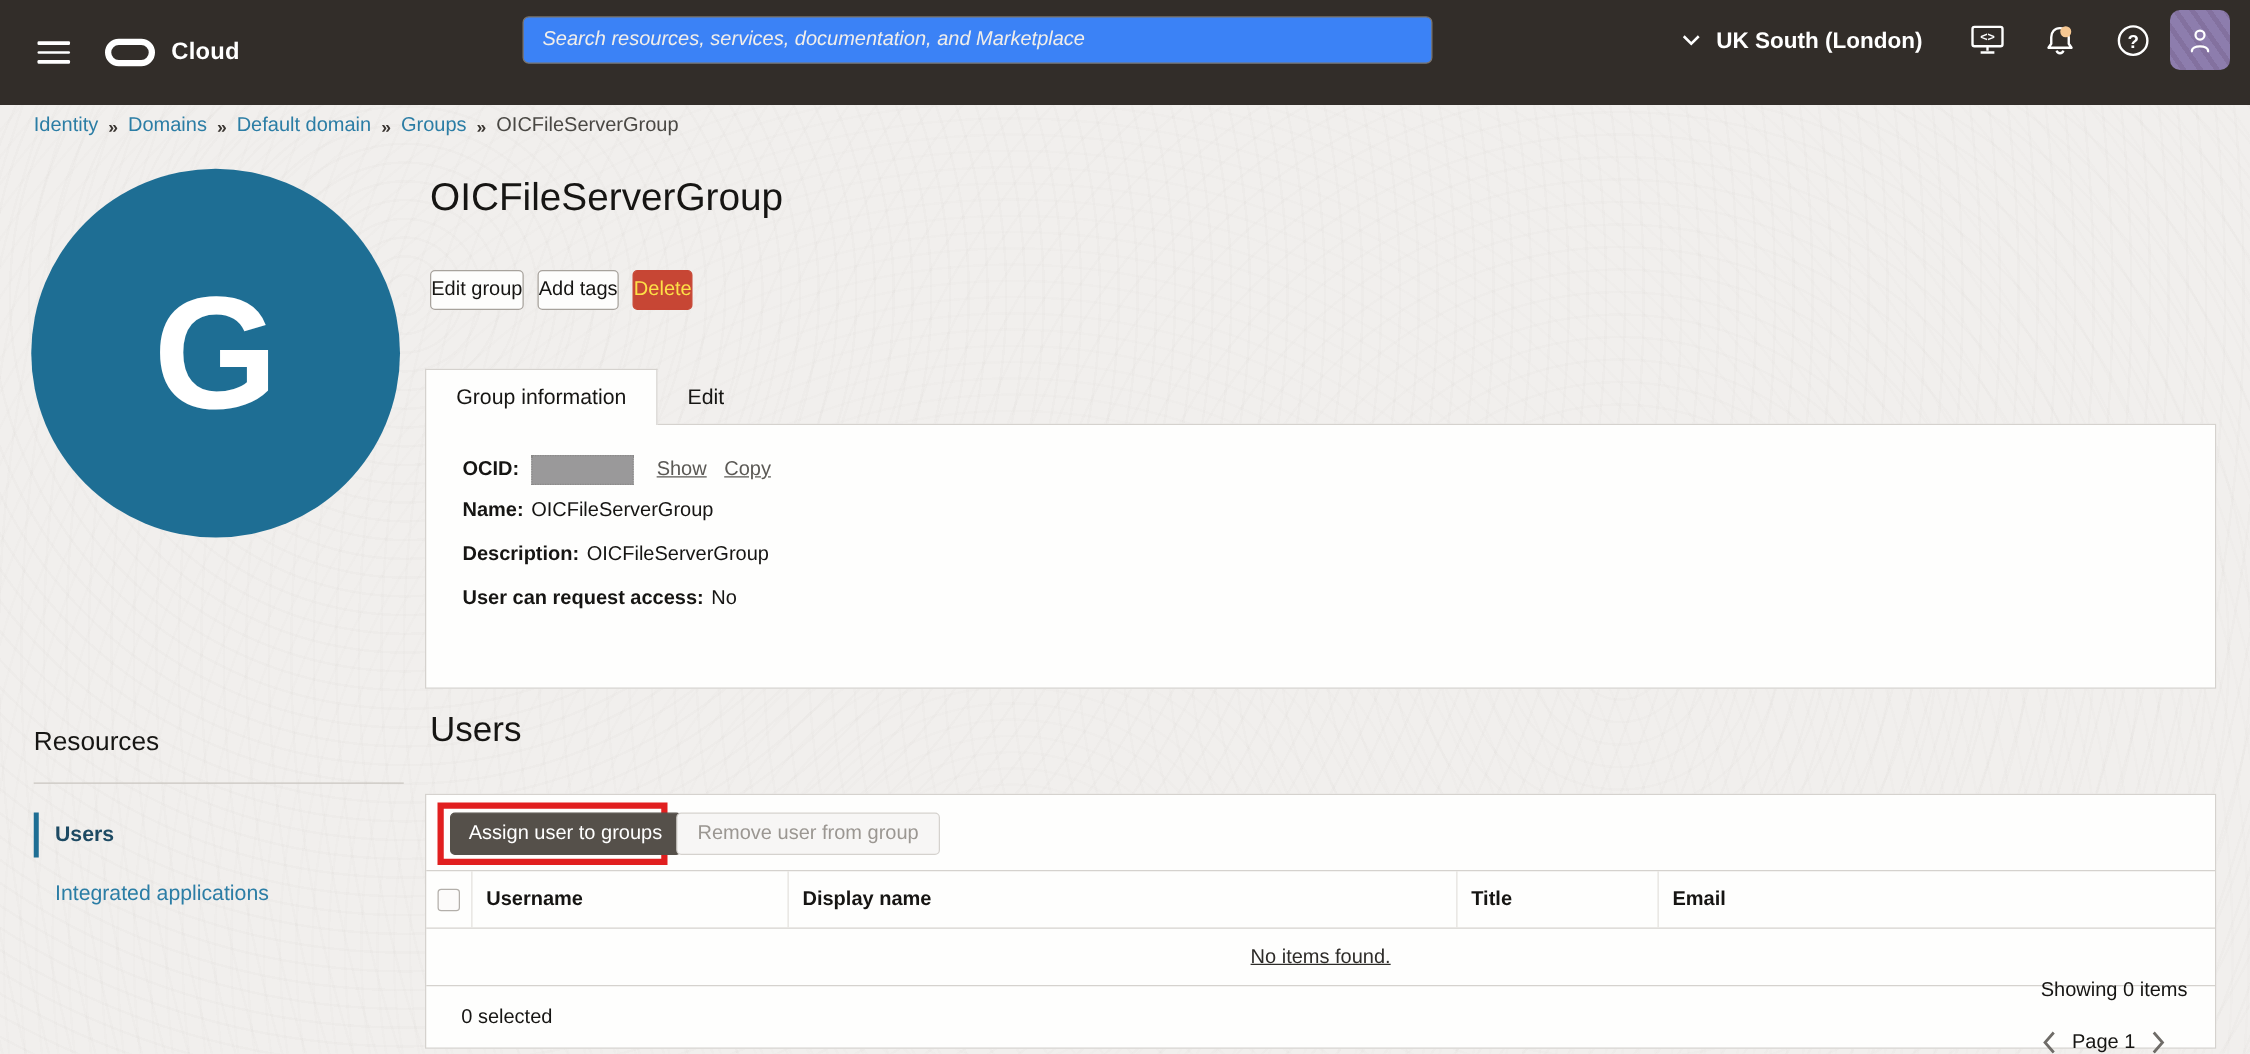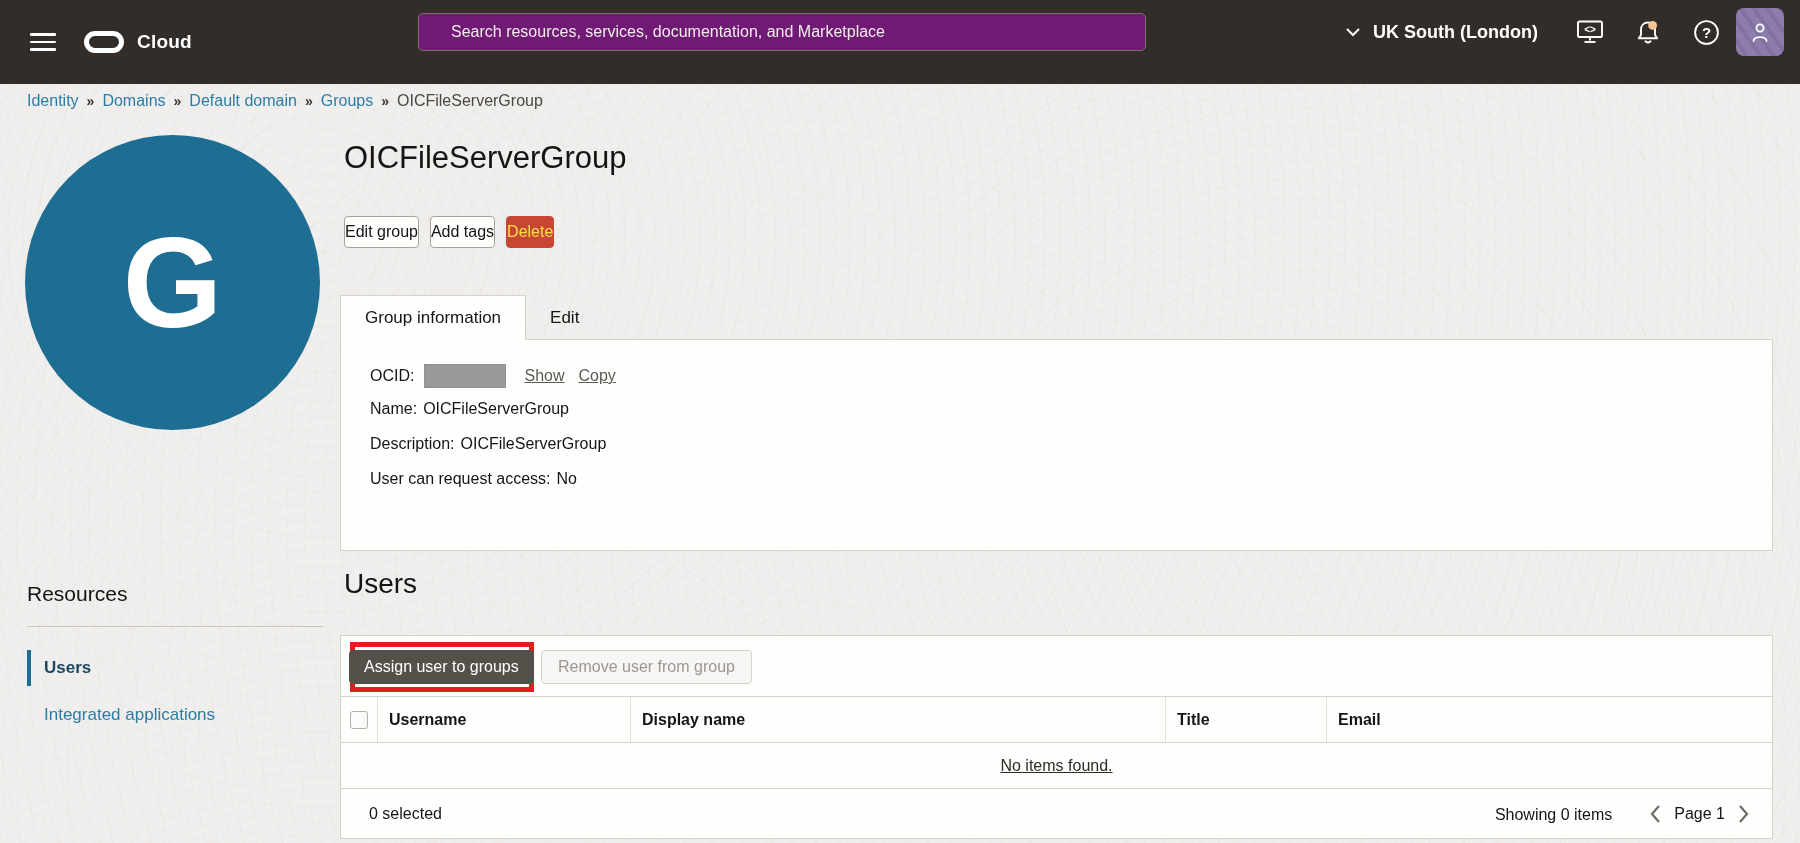--- a/index.html
+++ b/index.html
@@ -19,22 +19,22 @@
   .header {
     position:absolute; top:0; left:0; width:1800px; height:84px;
     background:#322d29; display:flex; align-items:center;
   }
   .hamburger { margin-left:30px; width:26px; height:18px; display:flex; flex-direction:column; justify-content:space-between; cursor:pointer; }
   .hamburger span { display:block; height:2.6px; background:#fff; border-radius:1px; }
   .logo-pill { margin-left:28px; width:40px; height:22px; border:5px solid #fff; border-radius:999px; }
   .brand { margin-left:13px; color:#fff; font-size:19px; font-weight:700; letter-spacing:.2px; }
   .search-wrap { position:absolute; left:418px; top:13px; }
   .search-input {
-    width:728px; height:38px; background:#701a75; border:1px solid #7a746d; border-radius:5px;
-    color:#f7f5f2; font-size:16px; padding:0 32px; font-family:"Liberation Sans", sans-serif; outline:none;
+    width:728px; height:38px; background:#3b82f6; border:1px solid #7a746d; border-radius:5px;
+    color:#f7f5f2; font-size:16px; padding:0 15px; font-family:"Liberation Sans", sans-serif; outline:none;font-style:italic;
   }
   .search-input::placeholder { color:#f1eeea; opacity:1; }
   .region { position:absolute; left:1345px; top:0; height:64px; display:flex; align-items:center; gap:12px; cursor:pointer; }
   .region-label { color:#fff; font-size:18px; font-weight:700; }
   .hdr-icon { position:absolute; top:0; height:64px; display:flex; align-items:center; justify-content:center; width:44px; cursor:pointer; }
   .hdr-icon.console { left:1568px; } .hdr-icon.bell { left:1626px; } .hdr-icon.help { left:1684px; }
   .avatar-sq {
     position:absolute; left:1736px; top:8px; width:48px; height:48px; border-radius:8px; cursor:pointer;
     background:repeating-linear-gradient(55deg,#8d7dad 0 7px,#83719f 7px 11px);
     display:flex; align-items:center; justify-content:center;
@@ -66,21 +66,21 @@
   .tab-row { position:absolute; left:340px; top:295px; display:flex; z-index:2; }
   .tab { height:45px; padding:0 24px; display:flex; align-items:center; font-size:17px; cursor:pointer; color:#161513; }
   .tab.active { background:#fefefd; border:1px solid #d5d2ce; border-bottom:none; }
 
   
   .info-panel {
     position:absolute; left:340px; top:339px; width:1433px; height:212px;
     background:#fefefd; border:1px solid #d5d2ce;
   }
   .info-row { position:absolute; left:29px; font-size:16px; display:flex; align-items:center; gap:6px; }
-  .info-row b { font-weight:400; }
+  .info-row b { font-weight:700; }
   .row-ocid { top:24px; } .row-name { top:60px; } .row-desc { top:95px; } .row-req { top:130px; }
   .redacted { display:inline-block; width:82px; height:24px; background:#9a999a; border:1px dotted #8b8a89; margin:0 4px; }
   .mini-link { color:#5b5955; text-decoration:underline; cursor:pointer; margin-left:8px; }
 
   
   .res-heading { position:absolute; left:27px; top:582px; font-size:21px; color:#161513; }
   .res-divider { position:absolute; left:27px; top:626px; width:296px; height:1px; background:#c9c5c0; }
   .res-item-active {
     position:absolute; left:27px; top:650px; width:296px; padding:8px 0 8px 13px;
     border-left:4px solid #1e6e94; font-size:17px; font-weight:700; color:#1d4a63; cursor:pointer;
@@ -90,21 +90,21 @@
   }
 
   
   .users-heading { position:absolute; left:344px; top:568px; font-size:28px; color:#161513; }
   .users-panel {
     position:absolute; left:340px; top:635px; width:1433px; height:204px;
     background:#fefefd; border:1px solid #d5d2ce;
   }
   .annot-box { position:absolute; left:9px; top:6px; width:184px; height:50px; border:5px solid #e11f1f; }
   .assign-btn {
-    position:absolute; left:8px; top:14px; height:34px; padding:0 14px; font-size:16px;
+    position:absolute; left:19px; top:14px; height:34px; padding:0 14px; font-size:16px;
     background:#55504a; color:#fff; border:1px solid #55504a; border-radius:4px; cursor:pointer;
     font-family:"Liberation Sans", sans-serif;
   }
   .remove-btn {
     position:absolute; left:200px; top:14px; height:34px; padding:0 16px; font-size:16px;
     background:#f7f6f5; color:#9b9792; border:1px solid #d5d2ce; border-radius:4px;
     font-family:"Liberation Sans", sans-serif; cursor:default;
   }
   .tbl-header {
     position:absolute; left:0; top:60px; width:1431px; height:47px; display:flex;
@@ -118,21 +118,21 @@
   .empty-row {
     position:absolute; left:0; top:107px; width:1431px; height:46px;
     display:flex; align-items:center; justify-content:center; font-size:16px; color:#2e2c29;
     border-bottom:1px solid #d5d2ce;
     text-decoration:underline;
   }
   .tbl-footer {
     position:absolute; left:0; top:153px; width:1431px; height:49px;
     display:flex; align-items:center; justify-content:space-between; padding:0 22px 0 28px; font-size:16px;
   }
-  .footer-right { display:flex; align-items:flex-end; gap:37px; }
+  .footer-right { display:flex; align-items:flex-start; gap:22px;flex-direction:column; }
   .pager { display:flex; align-items:center; gap:12px; }
   .chev { cursor:pointer; display:flex; align-items:center; }
 </style>
 </head>
 <body>
 
 <div class="header">
   <div class="hamburger">
       <span></span>
       <span></span>

